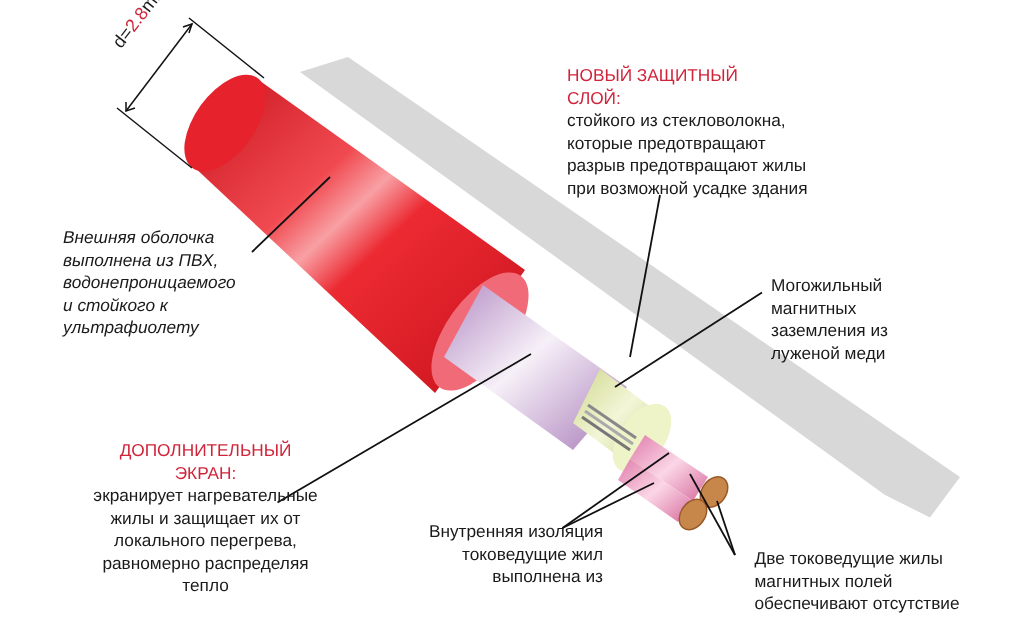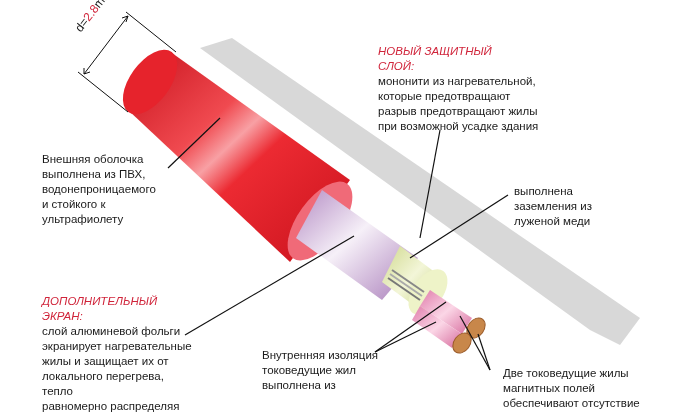--- a/index.html
+++ b/index.html
@@ -1,20 +1,20 @@
 <!DOCTYPE html>
 <html><head>
 <meta charset="utf-8">
 <style>
   html, body { margin:0; padding:0; background:#ffffff; }
   body { width:678px; height:420px; position:relative; overflow:hidden;
          font-family:"Liberation Sans", sans-serif; color:#1a1a1a; }
   svg.art { position:absolute; left:0; top:0; }
   .lbl { position:absolute; font-size:11.5px; line-height:15px; color:#1a1a1a; }
-  .lbl .hd { color:#d0243a; display:block;font-style:italic; }
+  .lbl .hd { color:#d0243a; display:block; }
   .dim { font-size:12px; }
 </style>
 </head>
 <body>
 
 <svg class="art" width="678" height="420" viewBox="0 0 678 420">
   <defs>
     <linearGradient id="gRed" x1="0" y1="0" x2="1" y2="1">
       <stop offset="0" stop-color="#c8121c"></stop>
       <stop offset="0.35" stop-color="#f04a50"></stop>
@@ -91,52 +91,52 @@
   </g>
 </svg>
 
 <div class="lbl dim" style="left:72px;top:26px;transform:rotate(-52deg);transform-origin:left top;">
   <span>d=</span><span style="color:#d0243a">2.8</span><span>mm</span>
 </div>
 
 <div class="lbl" style="left:378px;top:44px;width:200px;">
   <span class="hd">НОВЫЙ ЗАЩИТНЫЙ</span>
   <span class="hd">СЛОЙ:</span>
-  <div>мононити из нагревательной,</div>
+  <div>стойкого из стекловолокна,</div>
   <div>которые предотвращают</div>
   <div>разрыв предотвращают жилы</div>
   <div>при возможной усадке здания</div>
 </div>
 
-<div class="lbl" style="left:42px;top:152px;width:140px;">
+<div class="lbl" style="left:42px;top:152px;width:140px;font-style:italic;">
   <div>Внешняя оболочка</div>
   <div>выполнена из ПВХ,</div>
   <div>водонепроницаемого</div>
   <div>и стойкого к</div>
   <div>ультрафиолету</div>
 </div>
 
 <div class="lbl" style="left:514px;top:184px;width:150px;">
-  <div>выполнена</div>
+  <div>Могожильный</div>
+  <div>магнитных</div>
   <div>заземления из</div>
   <div>луженой меди</div>
 </div>
 
-<div class="lbl" style="left:42px;top:294px;width:190px;">
+<div class="lbl" style="left:42px;top:294px;width:190px;text-align:center;">
   <span class="hd">ДОПОЛНИТЕЛЬНЫЙ</span>
   <span class="hd">ЭКРАН:</span>
-  <div>слой алюминевой фольги</div>
   <div>экранирует нагревательные</div>
   <div>жилы и защищает их от</div>
   <div>локального перегрева,</div>
+  <div>равномерно распределяя</div>
   <div>тепло</div>
-  <div>равномерно распределяя</div>
 </div>
 
-<div class="lbl" style="left:262px;top:348px;width:140px;">
+<div class="lbl" style="left:262px;top:348px;width:140px;text-align:right;">
   <div>Внутренняя изоляция</div>
   <div>токоведущие жил</div>
   <div>выполнена из</div>
 </div>
 
 <div class="lbl" style="left:503px;top:366px;width:175px;">
   <div>Две токоведущие жилы</div>
   <div>магнитных полей</div>
   <div>обеспечивают отсутствие</div>
 </div>

